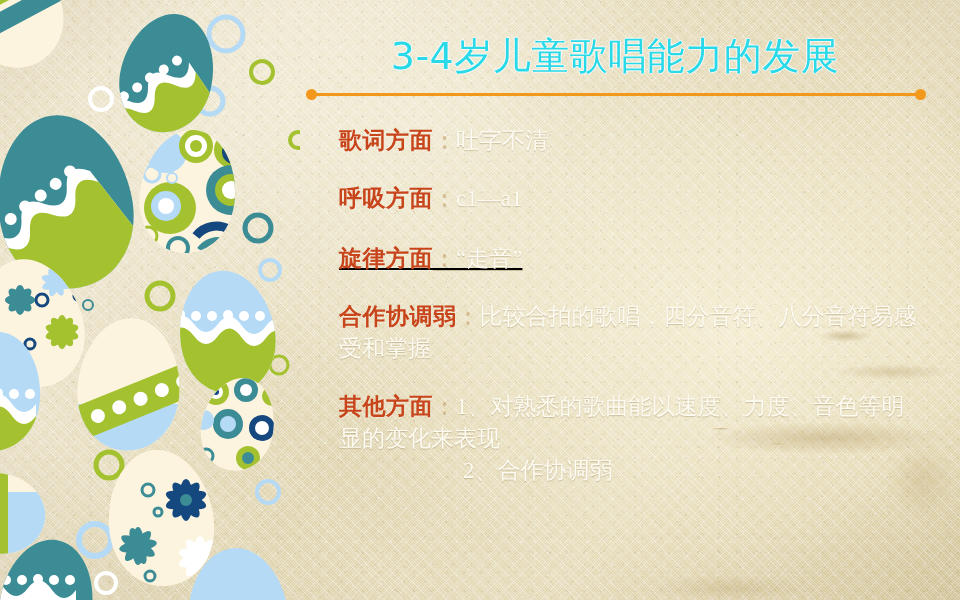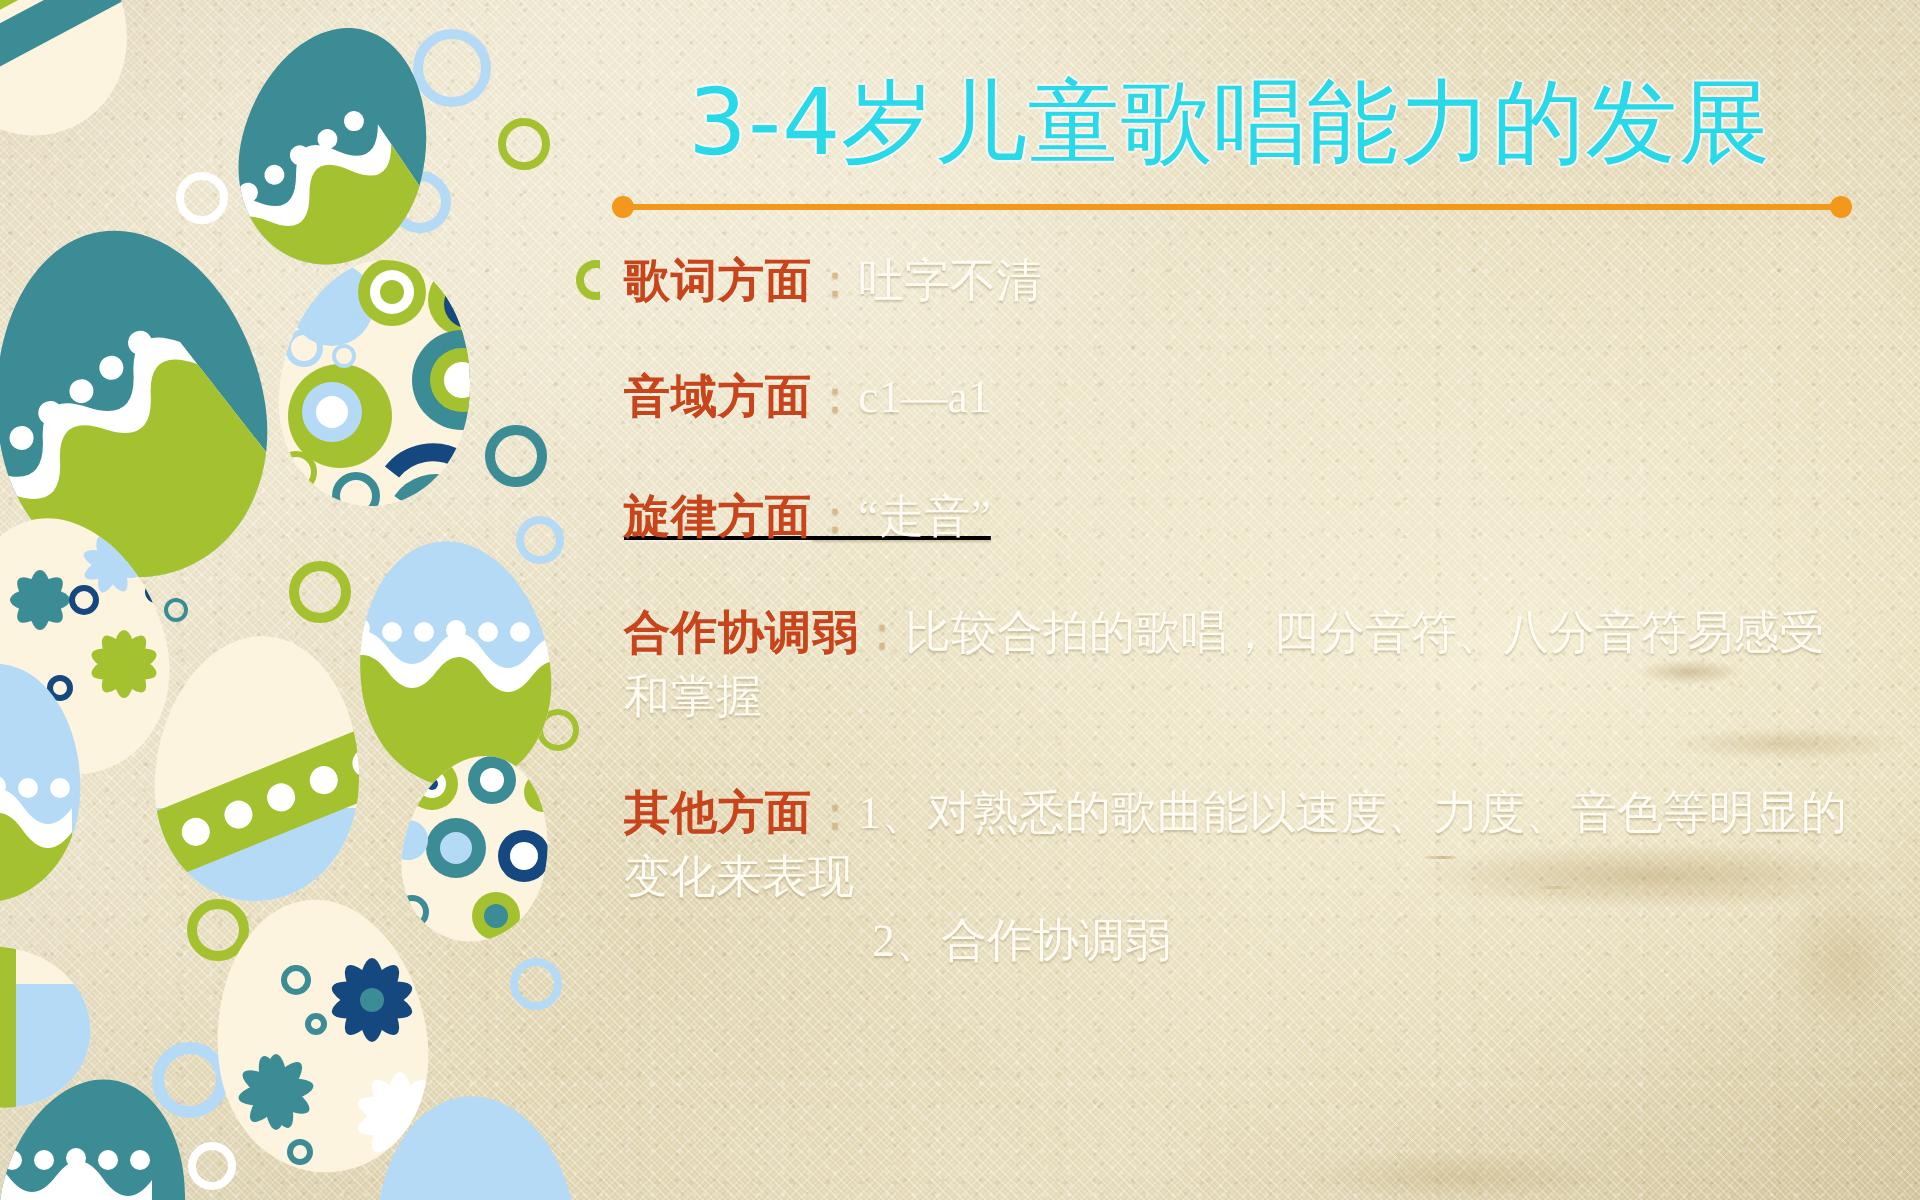--- a/index.html
+++ b/index.html
@@ -76,21 +76,21 @@
   }
 
   
   #eggart { position:absolute; left:0; top:0; width:300px; height:600px; }
 
   
   #title-block { position:absolute; left:300px; top:34px; width:630px; }
   #title {
     text-align:center;
     font-family:"DejaVu Sans","Liberation Sans",sans-serif;
-    font-size:46px;
+    font-size:38px;
     font-weight:400;
     color:#29d9e8;
     letter-spacing:.5px;
     line-height:1.18;
     text-shadow:
        0 0 1px #ffffff, 0 0 2px rgba(255,255,255,.9),
        1px 0 0 rgba(255,255,255,.6), -1px 0 0 rgba(255,255,255,.6),
        0 1px 0 rgba(255,255,255,.5), 0 -1px 0 rgba(255,255,255,.5);
     white-space:nowrap;
   }
@@ -115,20 +115,21 @@
 
   .row { position:relative; margin-bottom:2px; }
 
   .line {
     font-size:23px;
     line-height:32px;
     color:#fdfbf2;
     text-shadow:0 1px 1px rgba(120,96,46,.30);
     white-space:normal;
     word-break:break-all;
+    margin-left:27px;
   }
   .lbl {
     color:#c8441a;
     font-weight:700;
     letter-spacing:.5px;
     text-shadow:0 1px 0 rgba(255,255,255,.30);
   }
   .colon { color:#d9b98a; }
   .indent2 { padding-left:124px; }
 
@@ -469,21 +470,21 @@
   <div id="body">
 
     <div class="row r0">
       <div class="line">
         <span class="lbl">歌词方面</span><span class="colon">：</span><span class="txt">吐字不清</span>
       </div>
     </div>
 
     <div class="row r1">
       <div class="line">
-        <span class="lbl">音域方面</span><span class="colon">：</span><span class="txt">c1—a1</span>
+        <span class="lbl">呼吸方面</span><span class="colon">：</span><span class="txt">c1—a1</span>
       </div>
     </div>
 
     <div class="row r2">
       <div class="line">
         <span class="lbl">旋律方面</span><span class="colon">：</span><span class="txt">“走音”</span>
       </div>
     </div>
 
     <div class="row r3">

